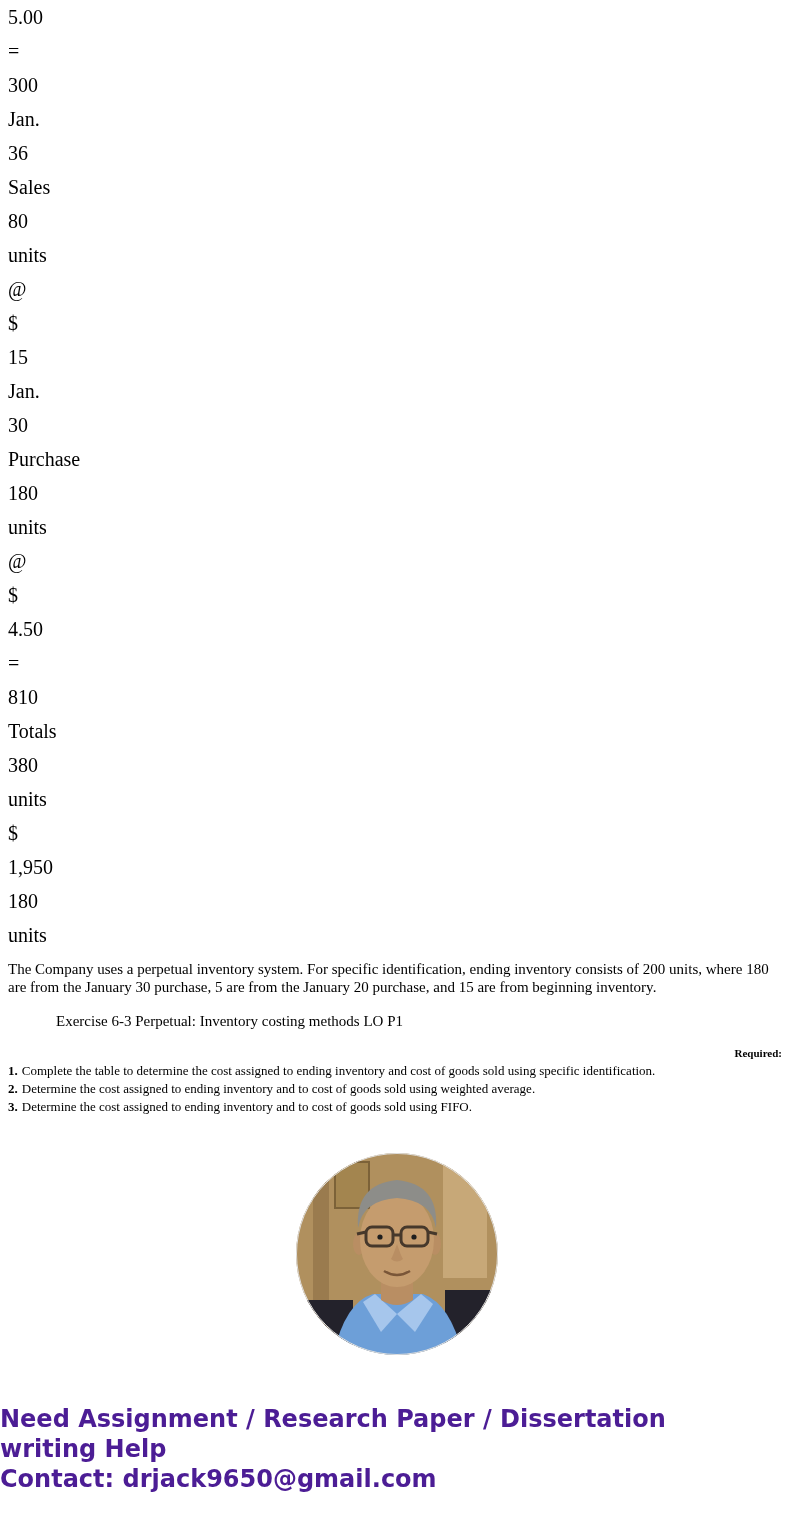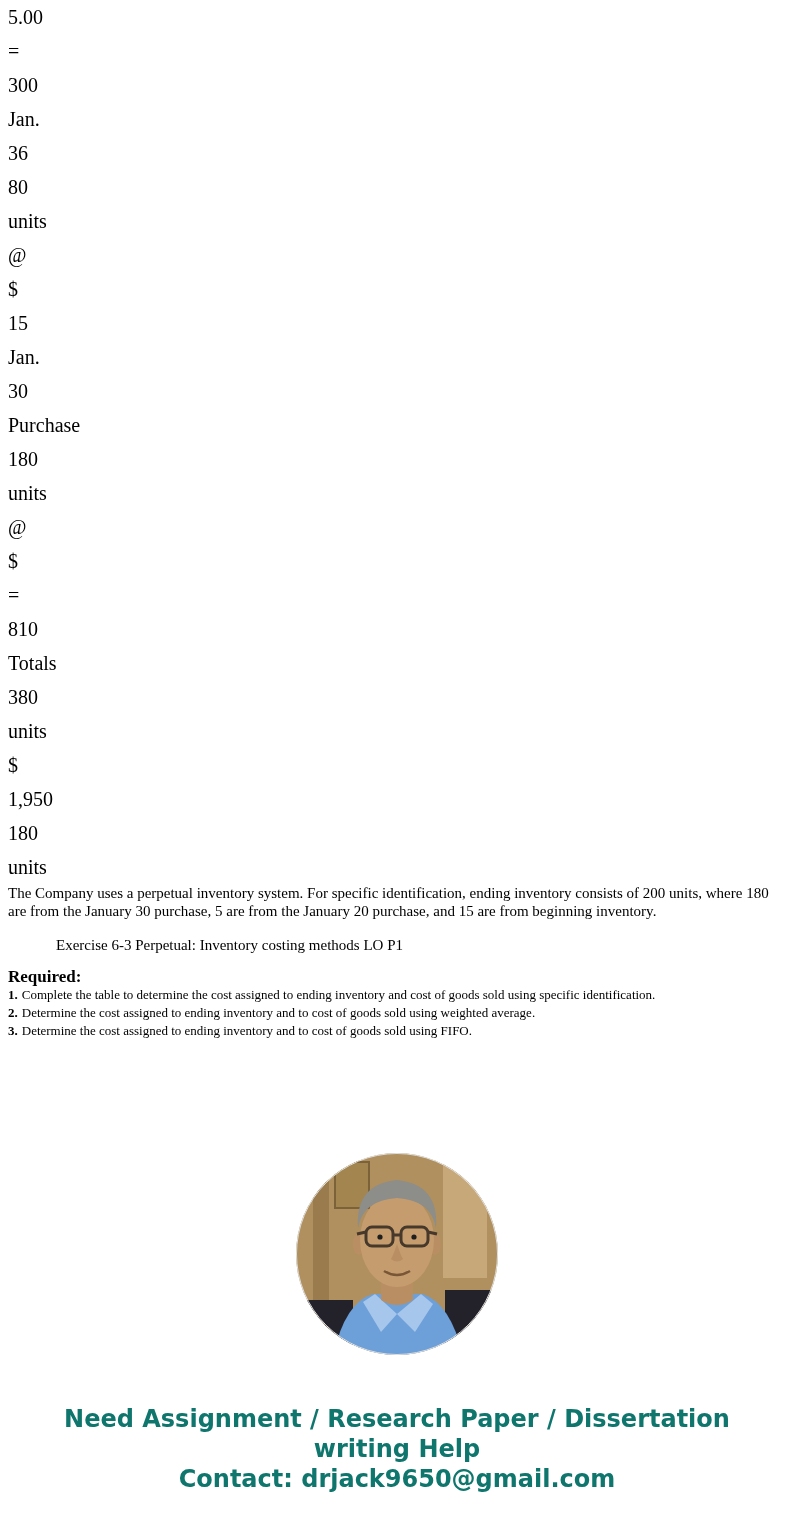--- a/index.html
+++ b/index.html
@@ -18,85 +18,87 @@
     height: 1127px;
     padding: 0 12px 0 8px;
     overflow: hidden;
   }
   .word-line {
     height: 34px;
     line-height: 34px;
     font-size: 20px;
   }
   .paragraph {
-    margin-top: 0;
+    margin-top: 8px;
     font-size: 15px;
     line-height: 18px;
     max-width: 778px;
   }
   .exercise-title {
     margin-top: 16px;
     padding-left: 48px;
     font-size: 15px;
     line-height: 18px;
   }
   .required-block { margin-top: 14px; }
   .required-label {
     font-weight: bold;
-    font-size: 17px;
+    font-size: 11px;
     line-height: 18px;
+    text-align: right;
   }
   .req-item {
     font-size: 13px;
     line-height: 18px;
   }
   .req-num {
     font-weight: bold;
     margin-right: 4px;
   }
   .avatar-wrap {
     margin: 25px auto 0 auto;
     width: 204px;
     height: 204px;
   }
   .footer-heading {
     margin-top: 48px;
-    text-align: center;
     font-family: "DejaVu Sans", sans-serif;
     font-weight: bold;
     font-size: 24px;
     line-height: 30px;
-    color: #0f766e;
+    color: #4c1d95;
   }
 </style>
 </head>
 <body>
 
 <div class="page">
 
   <div class="content">
 
     <div>
       <div class="word-line">5.00</div>
       <div class="word-line">=</div>
       <div class="word-line">300</div>
       <div class="word-line">Jan.</div>
       <div class="word-line">36</div>
+      <div class="word-line">Sales</div>
       <div class="word-line">80</div>
       <div class="word-line">units</div>
       <div class="word-line">@</div>
       <div class="word-line">$</div>
       <div class="word-line">15</div>
       <div class="word-line">Jan.</div>
       <div class="word-line">30</div>
       <div class="word-line">Purchase</div>
       <div class="word-line">180</div>
       <div class="word-line">units</div>
       <div class="word-line">@</div>
       <div class="word-line">$</div>
+      <div class="word-line">4.50</div>
       <div class="word-line">=</div>
       <div class="word-line">810</div>
       <div class="word-line">Totals</div>
       <div class="word-line">380</div>
       <div class="word-line">units</div>
       <div class="word-line">$</div>
       <div class="word-line">1,950</div>
       <div class="word-line">180</div>
       <div class="word-line">units</div>
     </div>

